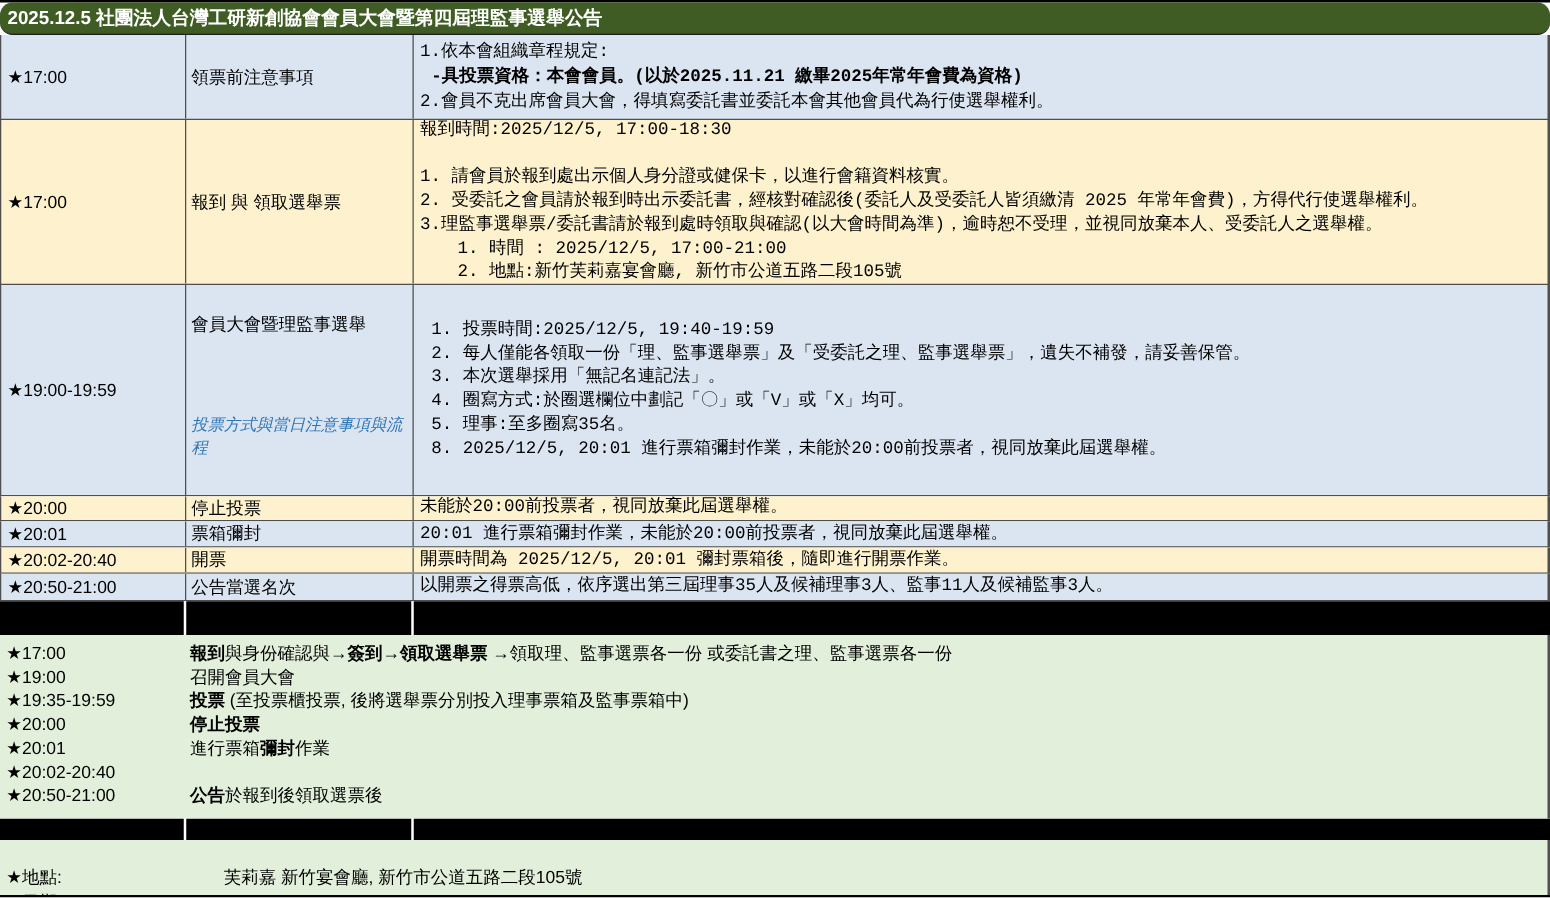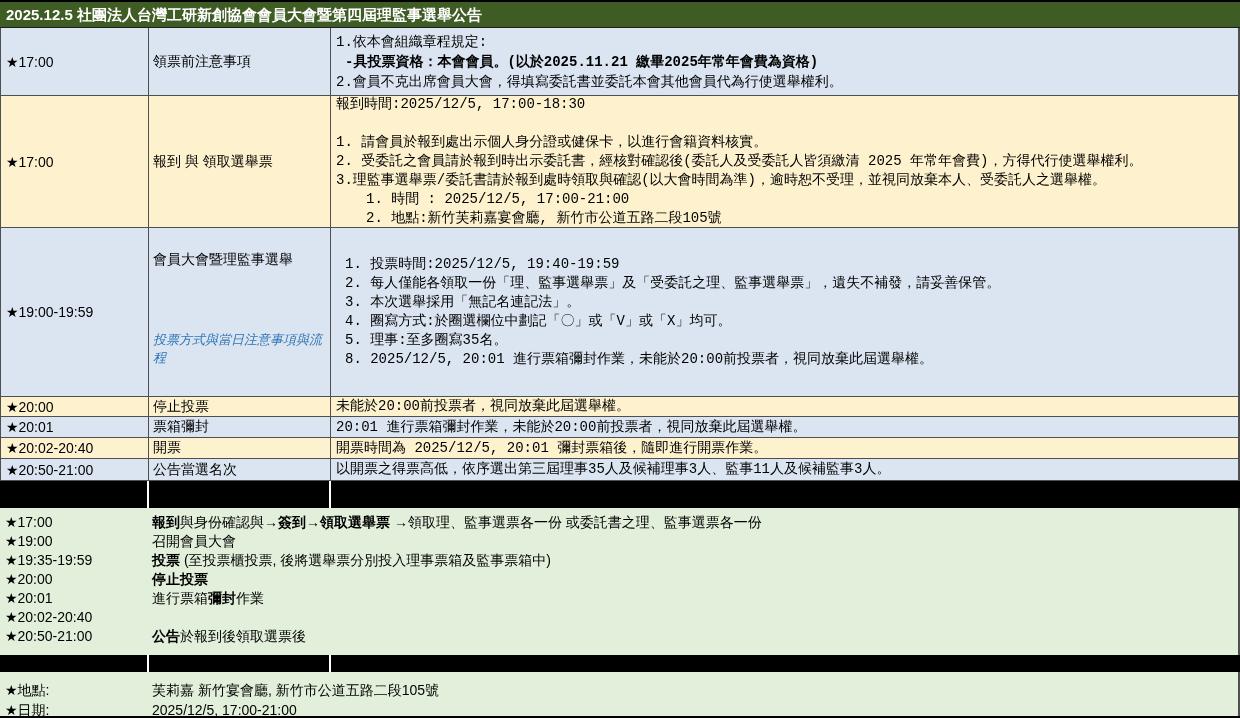--- a/index.html
+++ b/index.html
@@ -8,21 +8,21 @@
     font-family: "Liberation Sans", "DejaVu Sans", sans-serif;
     background: #ffffff; color: #000;
   }
   .top-line    { height: 2px;  background: #000; }
   .bottom-line { height: 2px;  background: #000; }
 
   .title-bar {
     height: 26px; line-height: 25px;
     background: var(--header-bg, #3e5c23);
     color: #fff; font-weight: bold; font-size: 15px;
-    padding-left: 6px; border-bottom: 1px solid #1d1d1d;
+    padding-left: 6px; border-bottom: 1px solid #1d1d1d; border-radius: 10px;
   }
 
   
   .main-row { display: flex; border-bottom: 1px solid var(--border, #4f4f4f);
               border-left: 1px solid var(--border, #4f4f4f);
               border-right: 2px solid var(--border, #4f4f4f); overflow: hidden; }
   .bg-blue  { background: var(--row-blue,  #dbe5f1); }
   .bg-cream { background: var(--row-cream, #fdf2cd); }
 
   .col-time {
@@ -67,26 +67,26 @@
     overflow: hidden;
   }
   .agenda-row { display: flex; line-height: 19px; font-size: 14px; }
   .agenda-time { width: 148px; flex: none; padding-left: 5px; }
   .agenda-content { flex: 1; padding-left: 4px; white-space: nowrap; overflow: hidden; }
   .agenda-content .b { font-weight: bold; }
 
   
   .footer {
     height: 44px; background: var(--row-green, #e2efda);
-    padding-top: 8px; border-right: 2px solid var(--border, #4f4f4f);
+    padding-top: 19px; border-right: 2px solid var(--border, #4f4f4f);
     overflow: hidden;
   }
   .footer-row { display: flex; line-height: 20px; font-size: 14px; }
   .footer-label { width: 148px; flex: none; padding-left: 5px; }
-  .footer-value { flex: 1; padding-left: 4px; white-space: nowrap; }
+  .footer-value { flex: 1; padding-left: 4px; white-space: nowrap; margin-left: 27px; }
 </style>
 </head>
 <body>
 
 <div class="top-line"></div>
 
 <div class="title-bar">2025.12.5 社團法人台灣工研新創協會會員大會暨第四屆理監事選舉公告</div>
 
 <div id="main-table">
   <div class="main-row bg-blue" style="height: 68px;">

